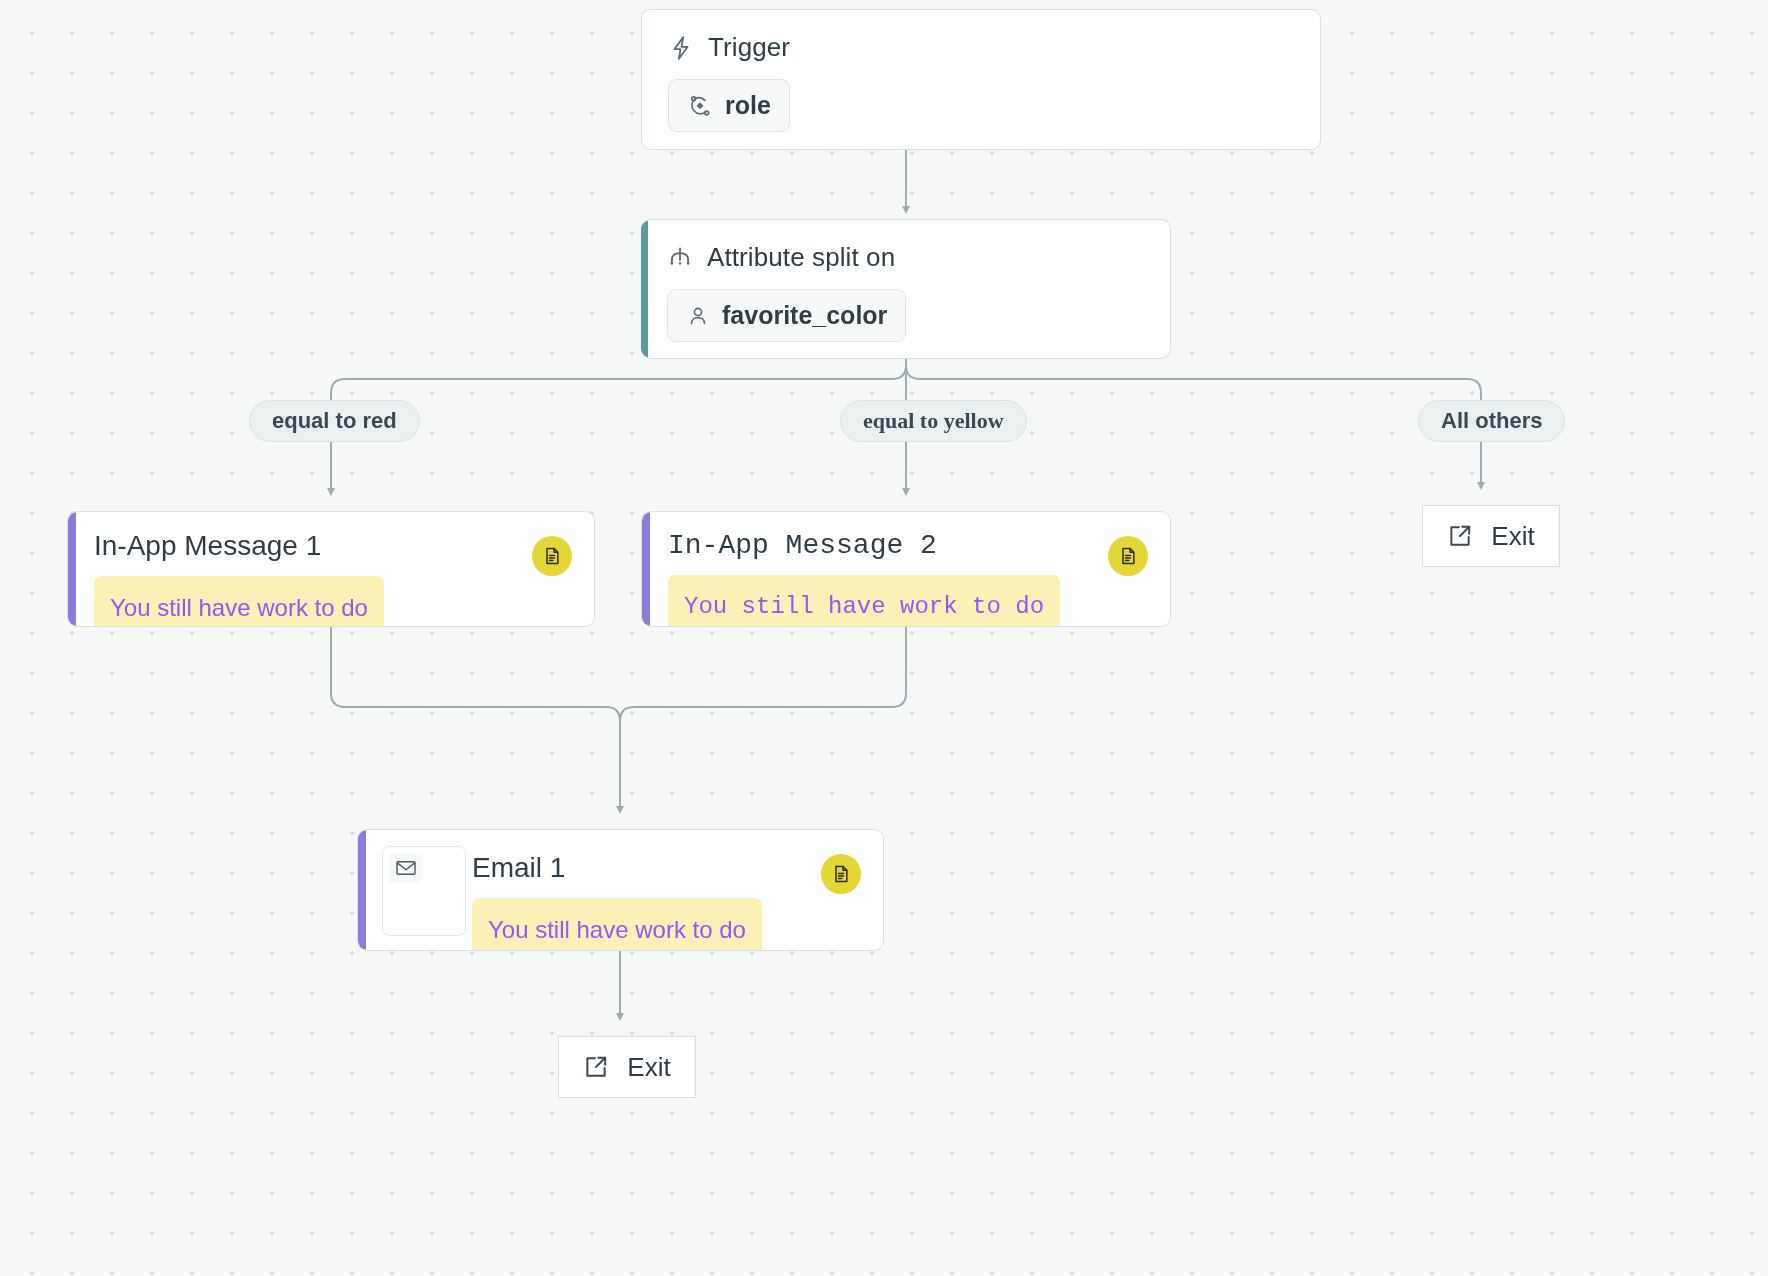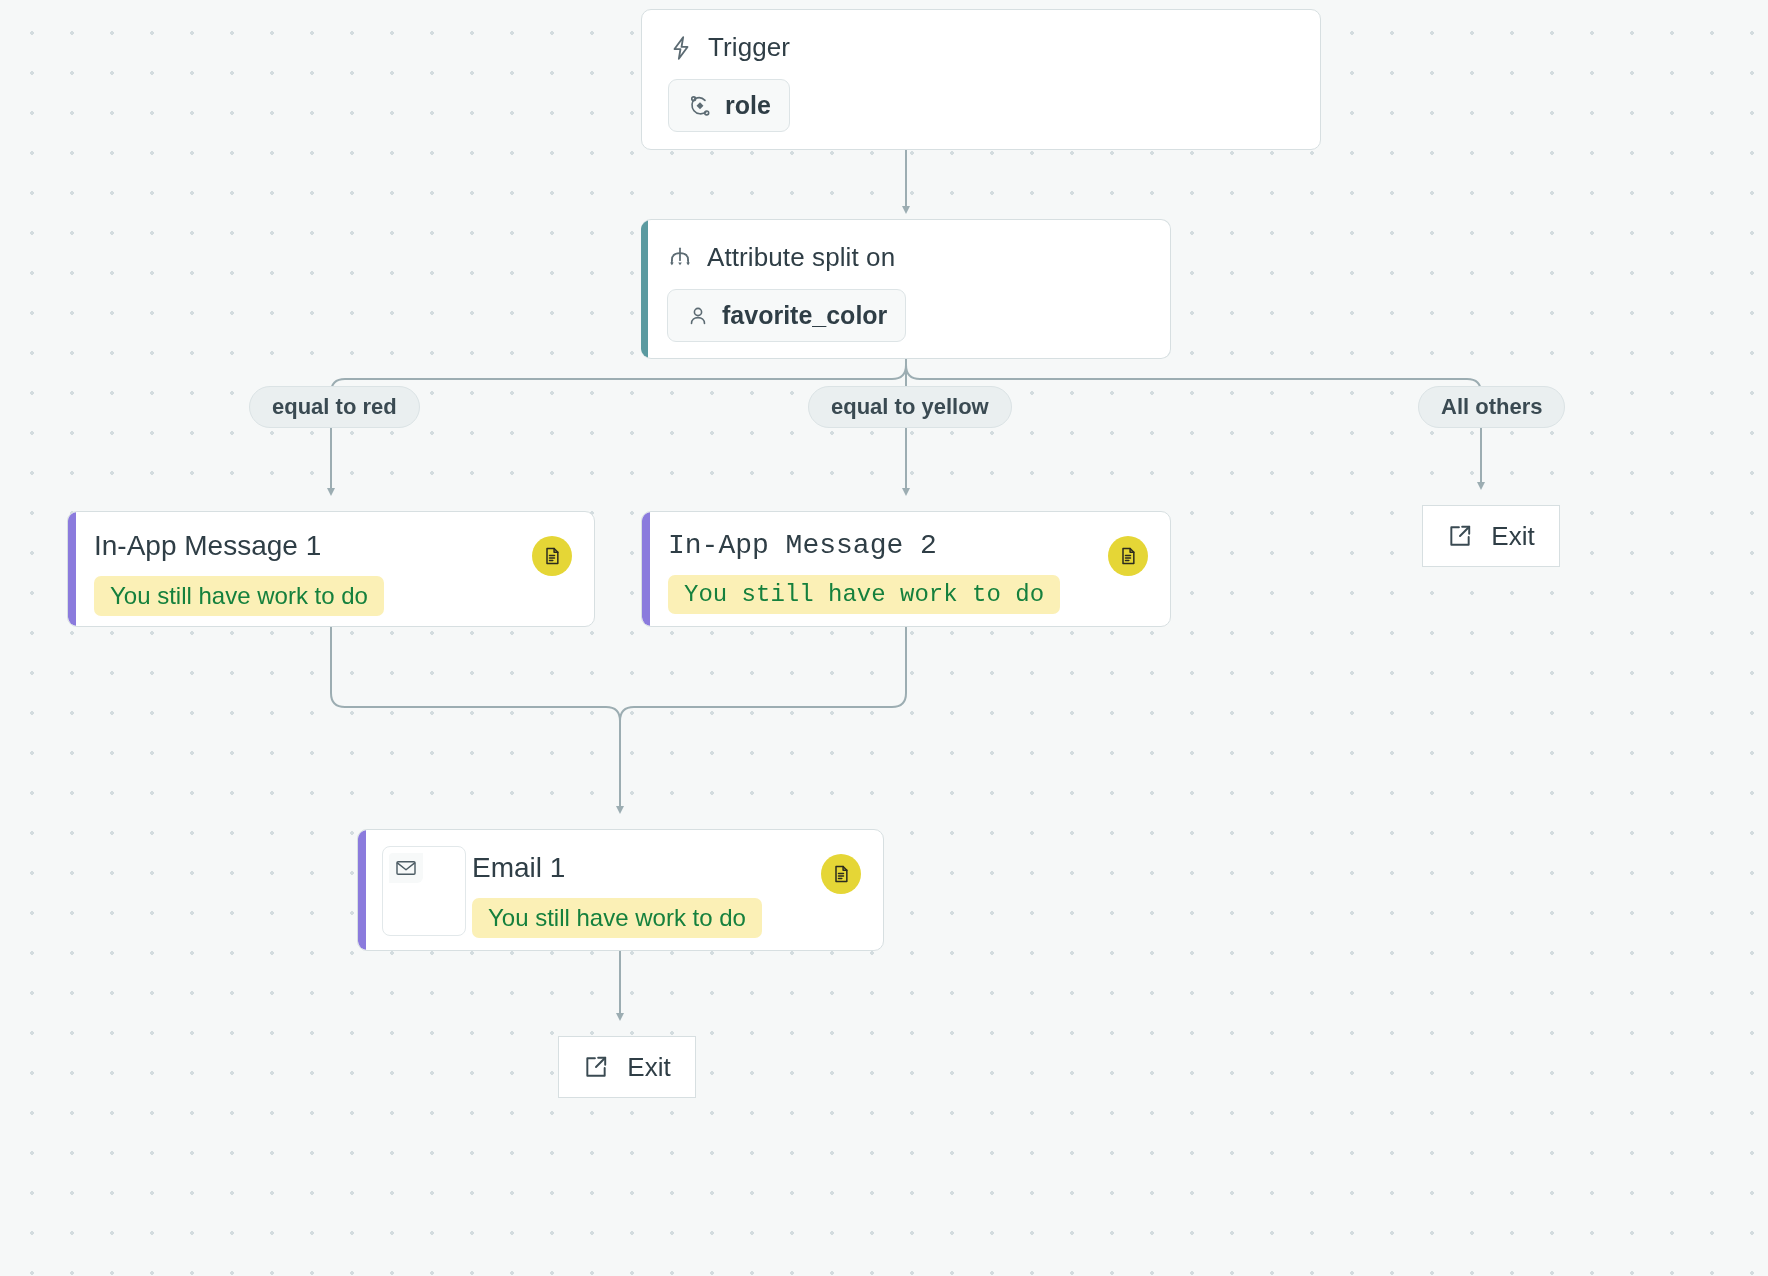--- a/index.html
+++ b/index.html
@@ -118,23 +118,24 @@
     height: 42px;
     padding: 0 22px;
     background: #eaeff0;
     border: 1px solid #dbe3e5;
     border-radius: 21px;
     box-sizing: border-box;
     font-size: 22px;
     font-weight: 700;
     color: #3a4a52;
     white-space: nowrap;
+    margin-top: 14px;
   }
   #pill-red    { left: 249px;  top: 386px; }
-  #pill-yellow { left: 808px;  top: 386px; }
+  #pill-yellow { left: 840px;  top: 386px; font-family: Liberation Serif, serif; }
   #pill-all    { left: 1418px; top: 386px; }
 
   
   .msg-card {
     position: absolute;
     background: #ffffff;
     border: 1px solid #d7dfe1;
     border-radius: 10px;
     box-sizing: border-box;
     overflow: hidden;
@@ -154,23 +155,23 @@
   .msg-name {
     font-size: 28px;
     color: #2f3e46;
     white-space: nowrap;
   }
   .msg-preview {
     display: inline-block;
     margin-top: 14px;
     background: #fbf0b6;
     border-radius: 7px;
-    padding: 6px 16px;
+    padding: 18px 16px;
     font-size: 24px;
-    color: #15803d;
+    color: #8b5cf6;
     white-space: nowrap;
   }
 
   .doc-badge {
     position: absolute;
     width: 40px;
     height: 40px;
     border-radius: 50%;
     background: #e5d636;
     display: flex;

